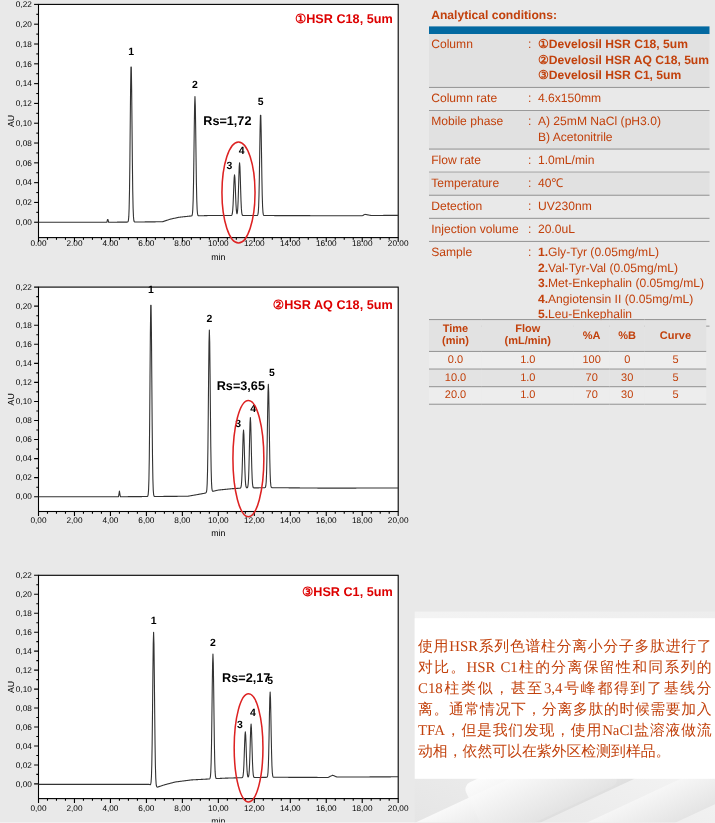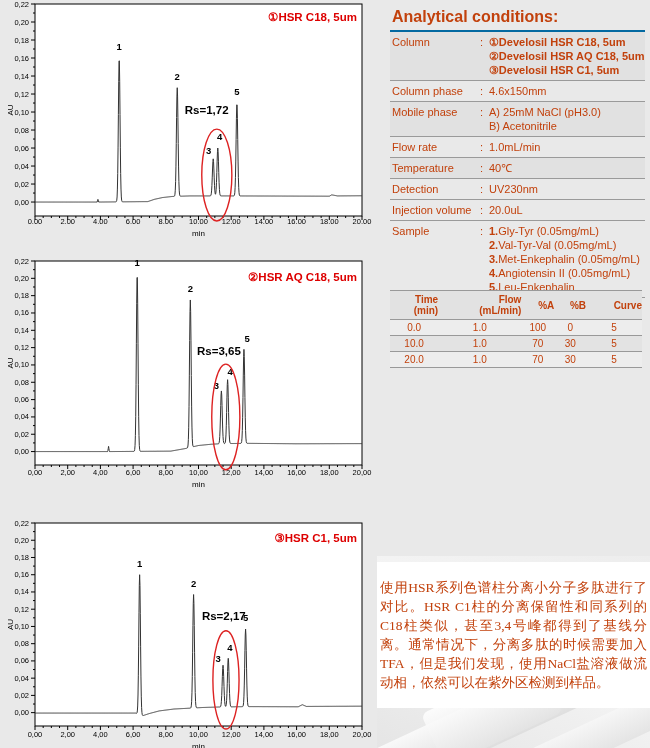--- a/index.html
+++ b/index.html
@@ -6,34 +6,34 @@
   #page{position:relative;width:650px;height:748px;background:#e9e9e9;overflow:hidden;
         font-family:"Liberation Sans",sans-serif;color:#c2410c;}
   .chart{position:absolute;left:0;width:375px;}
   #chart1{top:0;height:248px;}
   #chart2{top:250px;height:248px;}
   #chart3{top:498px;height:250px;}
   svg{display:block;}
 
   
   #conditions{position:absolute;left:390px;top:6px;width:255px;}
-  #cond-title{font-size:16px;font-weight:bold;padding:2px 0 4px 2px;border-bottom:2px solid #0369a1;}
+  #cond-title{font-size:11px;font-weight:bold;padding:2px 0 4px 2px;border-bottom:7px solid #0369a1;}
   .cond-row{display:flex;border-bottom:1px solid #9a9a9a;padding:3px 0 3px 2px;font-size:11px;line-height:14px;}
   .cond-row.shaded{background:#e1e1e1;}
   .cond-label{width:88px;flex:none;}
   .cond-values{flex:1;}
   .cond-line{display:flex;}
   .colon{width:9px;flex:none;}
   .indent{padding-left:9px;}
   .b{font-weight:bold;text-align:center;}
 
   #gtable{position:absolute;left:390px;top:290px;width:252px;}
   #gtable table{width:100%;border-collapse:collapse;font-size:10px;border-top:1px solid #999;}
   #gtable th,#gtable td{text-align:center;padding:2px 0;border-bottom:1px solid #999;}
-  #gtable thead th{font-weight:bold;background:#e2e2e2;padding:3px 0;text-align:right;}
+  #gtable thead th{font-weight:bold;background:#e2e2e2;padding:3px 0;}
   #gtable tbody tr:nth-child(even){background:#e3e3e3;}
   #gtable tbody tr:nth-child(odd){background:#ededed;}
 
   #photo{position:absolute;left:377px;top:556px;width:273px;height:192px;overflow:hidden;z-index:0;
          background:linear-gradient(205deg,#ededed,#f4f4f4 45%,#e5e5e5);}
   #photo .bar{position:absolute;border-radius:10px;opacity:.85;}
   #photo .bar1{left:-40px;top:120px;width:400px;height:48px;transform:rotate(-25deg);
                background:linear-gradient(#fcfcfc,#dcdcdc);}
   #photo .bar2{left:70px;top:150px;width:360px;height:34px;transform:rotate(-25deg);
                background:linear-gradient(#f7f7f7,#e2e2e2);}
@@ -391,21 +391,21 @@
             </div>
             <div class="cond-line indent">
               <span class="b">②Develosil HSR AQ C18, 5um</span>
             </div>
             <div class="cond-line indent">
               <span class="b">③Develosil HSR C1, 5um</span>
             </div>
           </div>
         </div>
         <div class="cond-row">
-          <span class="cond-label">Column phase</span>
+          <span class="cond-label">Column rate</span>
           <div class="cond-values">
             <div class="cond-line">
               <span class="colon">:</span>
               <span>4.6x150mm</span>
             </div>
           </div>
         </div>
         <div class="cond-row shaded">
           <span class="cond-label">Mobile phase</span>
           <div class="cond-values">

